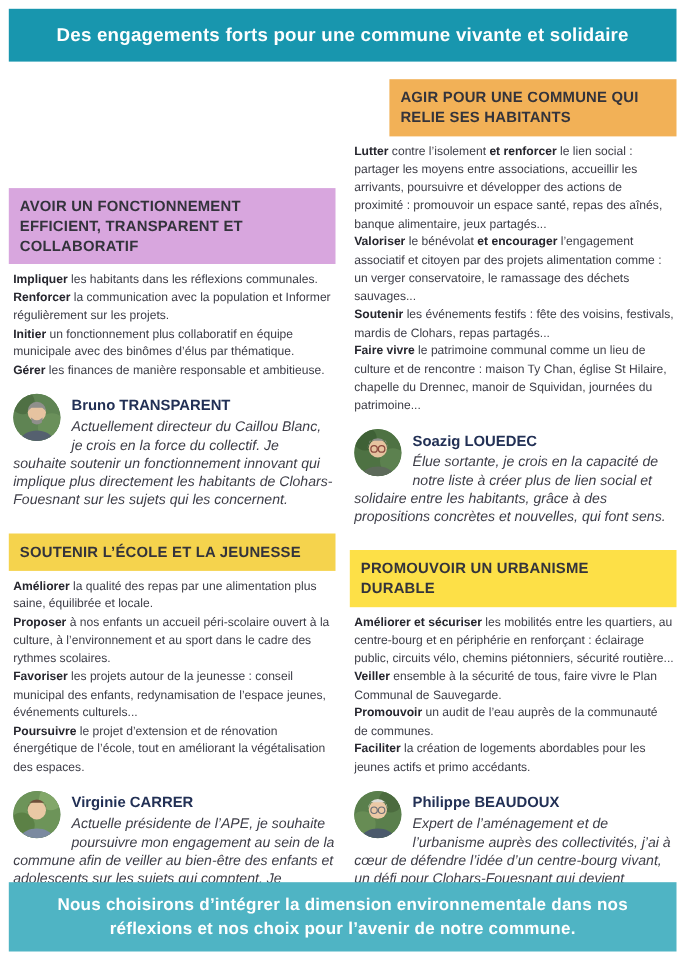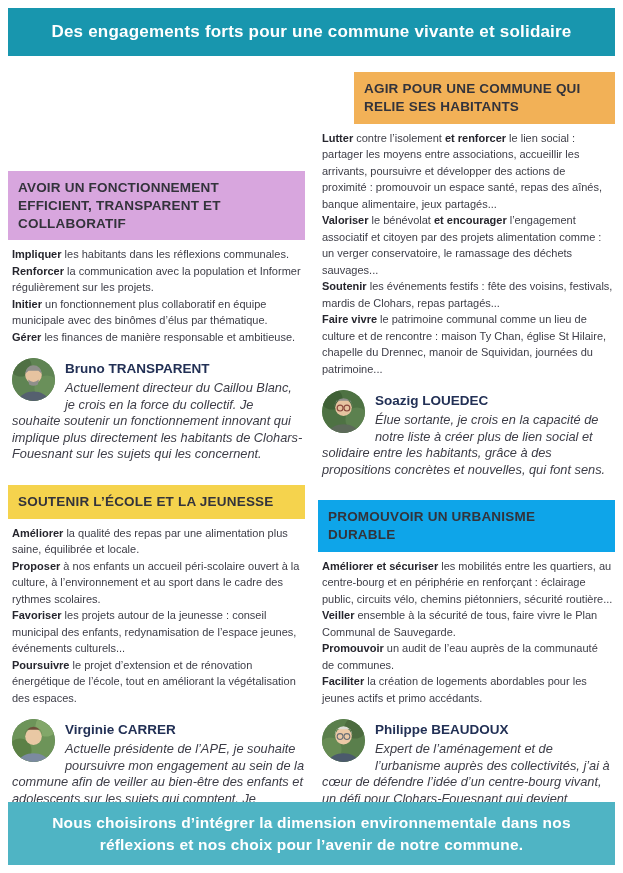--- a/index.html
+++ b/index.html
@@ -123,21 +123,21 @@
             <circle cx="25.5" cy="18.5" r="3" fill="none" stroke="#8c4a3e" stroke-width="1.2"></circle>
             <path d="M6 44 C10 32 34 32 38 44 Z" fill="#5d6a5a"></path>
           </svg>
         </div>
         <div class="pname">Soazig LOUEDEC</div>
         <div class="pquote">Élue sortante, je crois en la capacité de notre liste à créer plus de lien social et solidaire entre les habitants, grâce à des propositions concrètes et nouvelles, qui font sens.</div>
       </div>
     </section>
 
     <section class="sec2">
-      <div class="sec-header" style="background-color: #0ea5e9;">PROMOUVOIR UN URBANISME DURABLE</div>
+      <div class="sec-header" style="background-color: #fde047;">PROMOUVOIR UN URBANISME DURABLE</div>
       <div class="sec-body">
           <p class="item"><strong>Améliorer et sécuriser</strong><span> les mobilités entre les quartiers, au centre-bourg et en périphérie en renforçant : éclairage public, circuits vélo, chemins piétonniers, sécurité routière...</span></p>
           <p class="item"><strong>Veiller</strong><span> ensemble à la sécurité de tous, faire vivre le Plan Communal de Sauvegarde.</span></p>
           <p class="item"><strong>Promouvoir</strong><span> un audit de l’eau auprès de la communauté de communes.</span></p>
           <p class="item"><strong>Faciliter</strong><span> la création de logements abordables pour les jeunes actifs et primo accédants.</span></p>
         </div>
       <div class="person">
         <div class="photo">
           <svg viewBox="0 0 44 44" width="43" height="43" aria-hidden="true">
             <circle cx="22" cy="22" r="22" fill="#5a7f4c"></circle>

